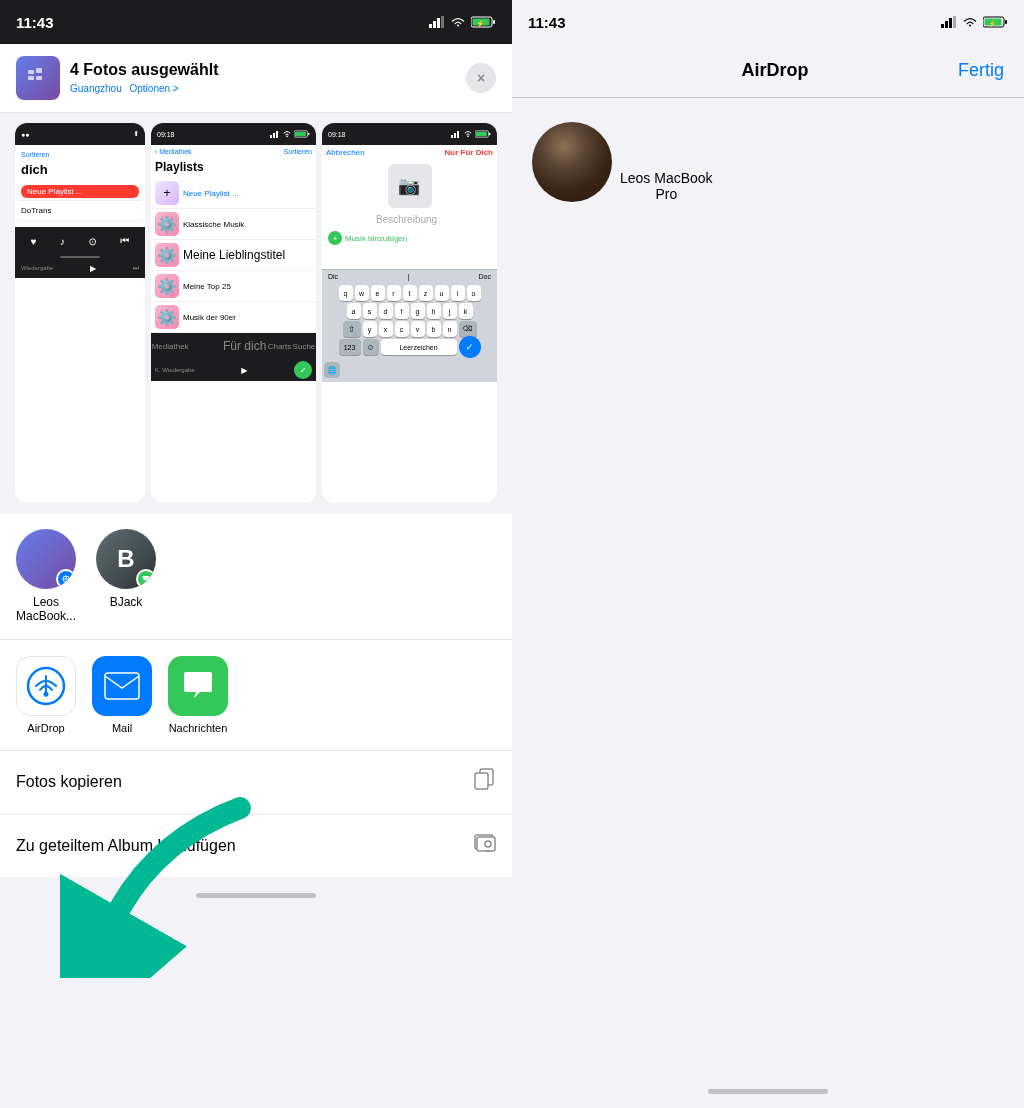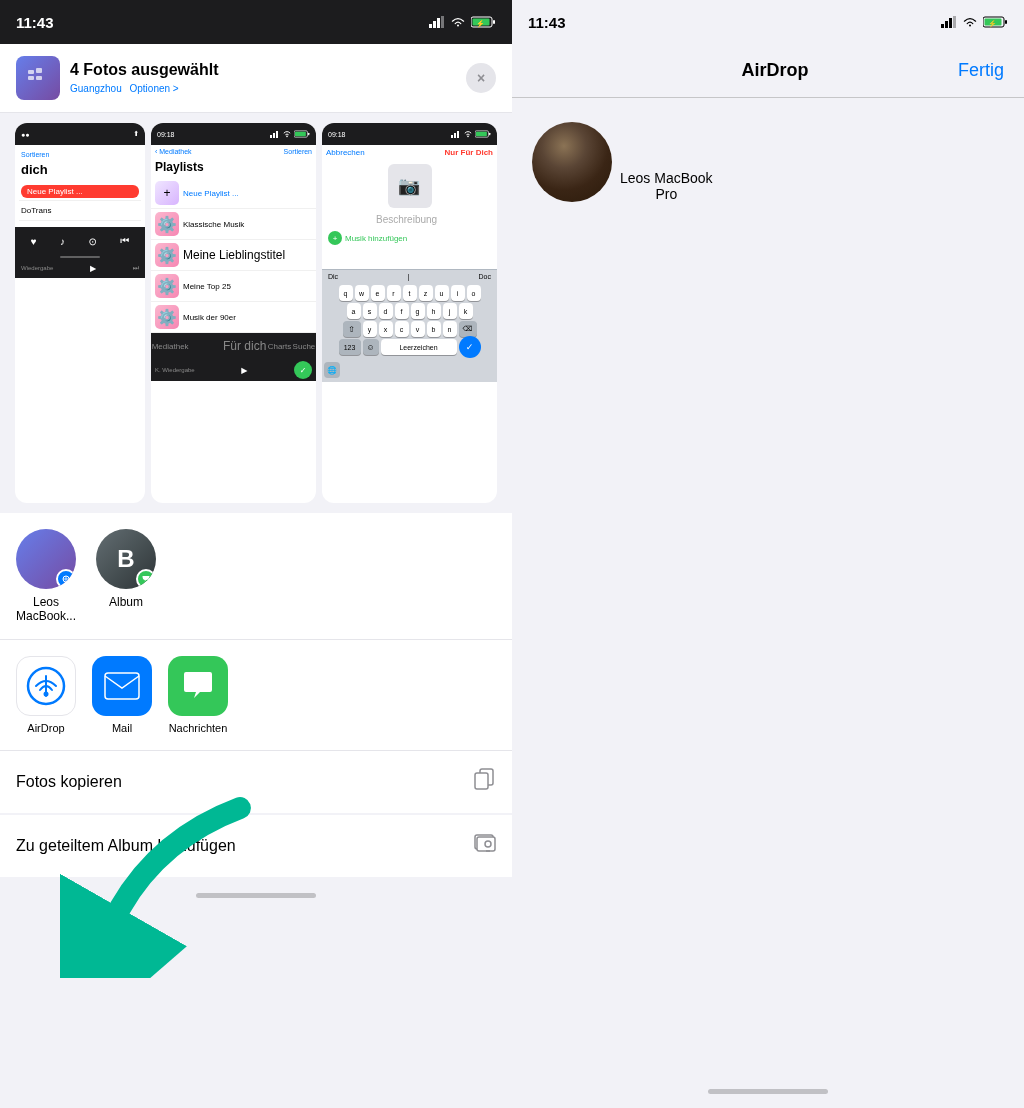--- a/index.html
+++ b/index.html
@@ -639,21 +639,21 @@
       <div class="person-avatar">
         <div class="avatar-bg gray" style="display:flex;align-items:center;justify-content:center;">
           <span style="color:white;font-size:24px;font-weight:600;">B</span>
         </div>
         <div class="message-badge">
           <svg width="10" height="10" viewBox="0 0 20 20" fill="white">
             <path d="M3 4 Q10 4 17 4 Q17 12 10 12 L7 15 L8 12 Q3 12 3 4Z"></path>
           </svg>
         </div>
       </div>
-      <span class="person-name">Album</span>
+      <span class="person-name">BJack</span>
     </div>
   </div>
 
   <div class="apps-row">
 
     <div class="app-item">
       <div class="app-icon airdrop">
         <svg width="40" height="40" viewBox="0 0 40 40">
           <circle cx="20" cy="20" r="18" fill="none" stroke="#007aff" stroke-width="2.5"></circle>
           <path d="M20 10 L20 30" stroke="#007aff" stroke-width="2" stroke-linecap="round"></path>

